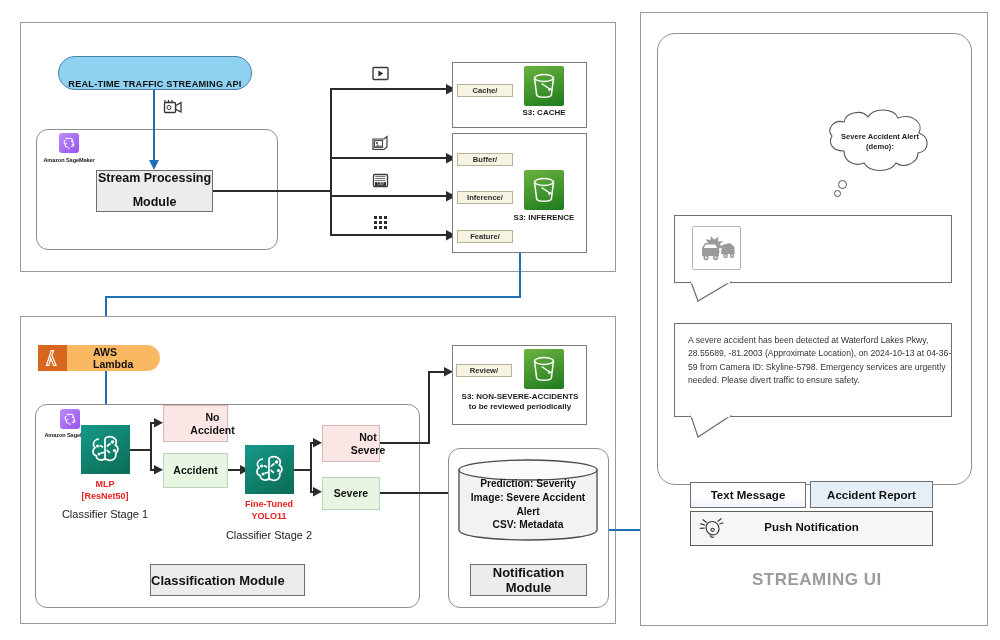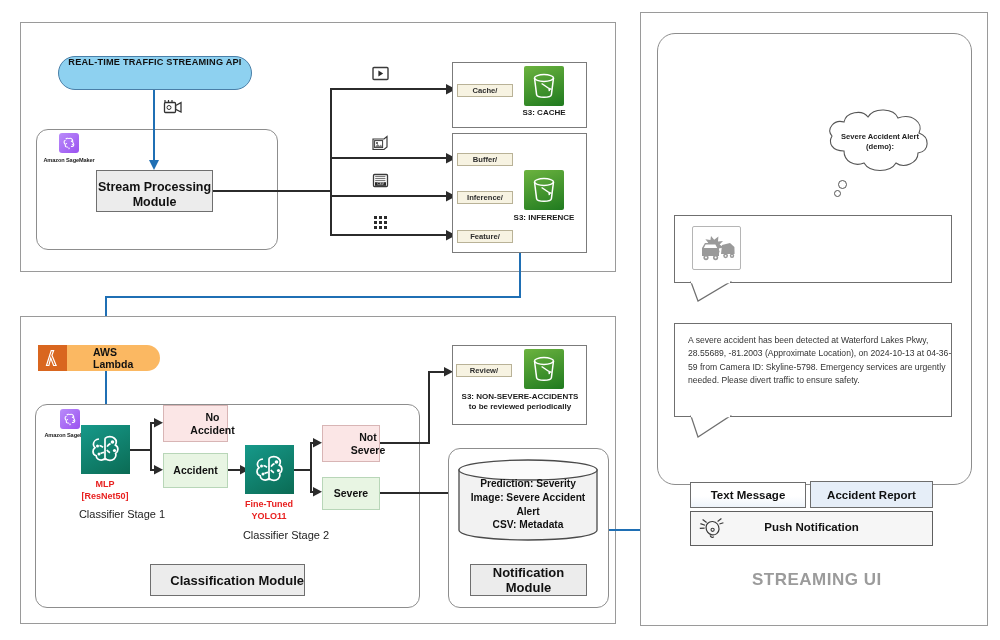--- a/index.html
+++ b/index.html
@@ -3,33 +3,33 @@
 <meta charset="utf-8">
 <style>
   html,body{margin:0;padding:0;background:#ffffff;}
   body{width:1000px;height:640px;position:relative;overflow:hidden;
        font-family:"Liberation Sans",sans-serif;color:#111;}
   .abs{position:absolute;}
   .panel{position:absolute;border:1.5px solid #9a9a9a;background:#fff;box-sizing:border-box;}
   .roundbox{position:absolute;border:1.4px solid #8d8d8d;border-radius:12px;background:#fff;box-sizing:border-box;}
   .sqbox{position:absolute;border:1.4px solid #7b7b7b;background:#fff;box-sizing:border-box;}
   .greybtn{position:absolute;border:1.4px solid #6f6f6f;background:#ececec;box-sizing:border-box;
-           display:flex;align-items:center;justify-content:flex-end;font-weight:bold;font-size:12.5px;color:#111;text-align:center;}
+           display:flex;align-items:center;justify-content:space-between;font-weight:bold;font-size:12.5px;color:#111;text-align:center;}
   .modtitle{font-size:13px;}
   .pill{position:absolute;border:1.4px solid #4a7fa8;background:#8ed1f0;border-radius:22px;box-sizing:border-box;
-        display:flex;align-items:flex-start;justify-content:center;font-weight:bold;font-size:9.2px;letter-spacing:.2px;color:#111;}
+        display:flex;align-items:flex-end;justify-content:center;font-weight:bold;font-size:9.2px;letter-spacing:.2px;color:#111;}
   .kvlabel{position:absolute;border:1.2px solid #b9b297;background:#f7f3e2;box-sizing:border-box;
            display:flex;align-items:center;justify-content:center;font-size:7.6px;font-weight:bold;color:#2d2d2d;}
   .s3cap{position:absolute;text-align:center;font-size:8px;font-weight:bold;color:#1a1a1a;line-height:1.25;width:150px;}
   .clsbox{position:absolute;box-sizing:border-box;display:flex;align-items:center;justify-content:center;
           font-size:10.5px;font-weight:bold;text-align:center;line-height:1.15;}
   .pinkbox{border:1.2px solid #d8b5b5;background:#fbe6e6;padding-left:34px;}
   .greenbox{border:1.2px solid #b8d6b8;background:#e8f5e3;}
   .redlab{position:absolute;text-align:center;color:#e8201f;font-weight:bold;font-size:9px;line-height:1.3;width:120px;}
-  .stagelab{position:absolute;text-align:center;color:#222;font-size:11px;width:170px;padding-left:17px;}
+  .stagelab{position:absolute;text-align:center;color:#222;font-size:11px;width:170px;}
   .line{position:absolute;background:#2b2b2b;}
   .bline{position:absolute;background:#1f6fb4;}
   svg{display:block;overflow:visible;}
   .awsbadge{position:absolute;display:flex;align-items:stretch;border-radius:0 18px 18px 0;overflow:hidden;}
   .awsbadge .icosq{width:29px;background:#d9661f;display:flex;align-items:center;justify-content:center;}
   .awsbadge .lbl{flex:1;background:#fbb862;display:flex;align-items:center;padding-left:26px;
                  font-size:10.5px;font-weight:bold;color:#111;}
   .smlabel{position:absolute;font-size:5.6px;font-weight:bold;color:#1a1a1a;width:70px;text-align:center;letter-spacing:-.1px;}
   .tab{position:absolute;box-sizing:border-box;border:1.3px solid #6d6d6d;
        display:flex;align-items:center;justify-content:center;font-size:11.5px;font-weight:bold;color:#111;}

